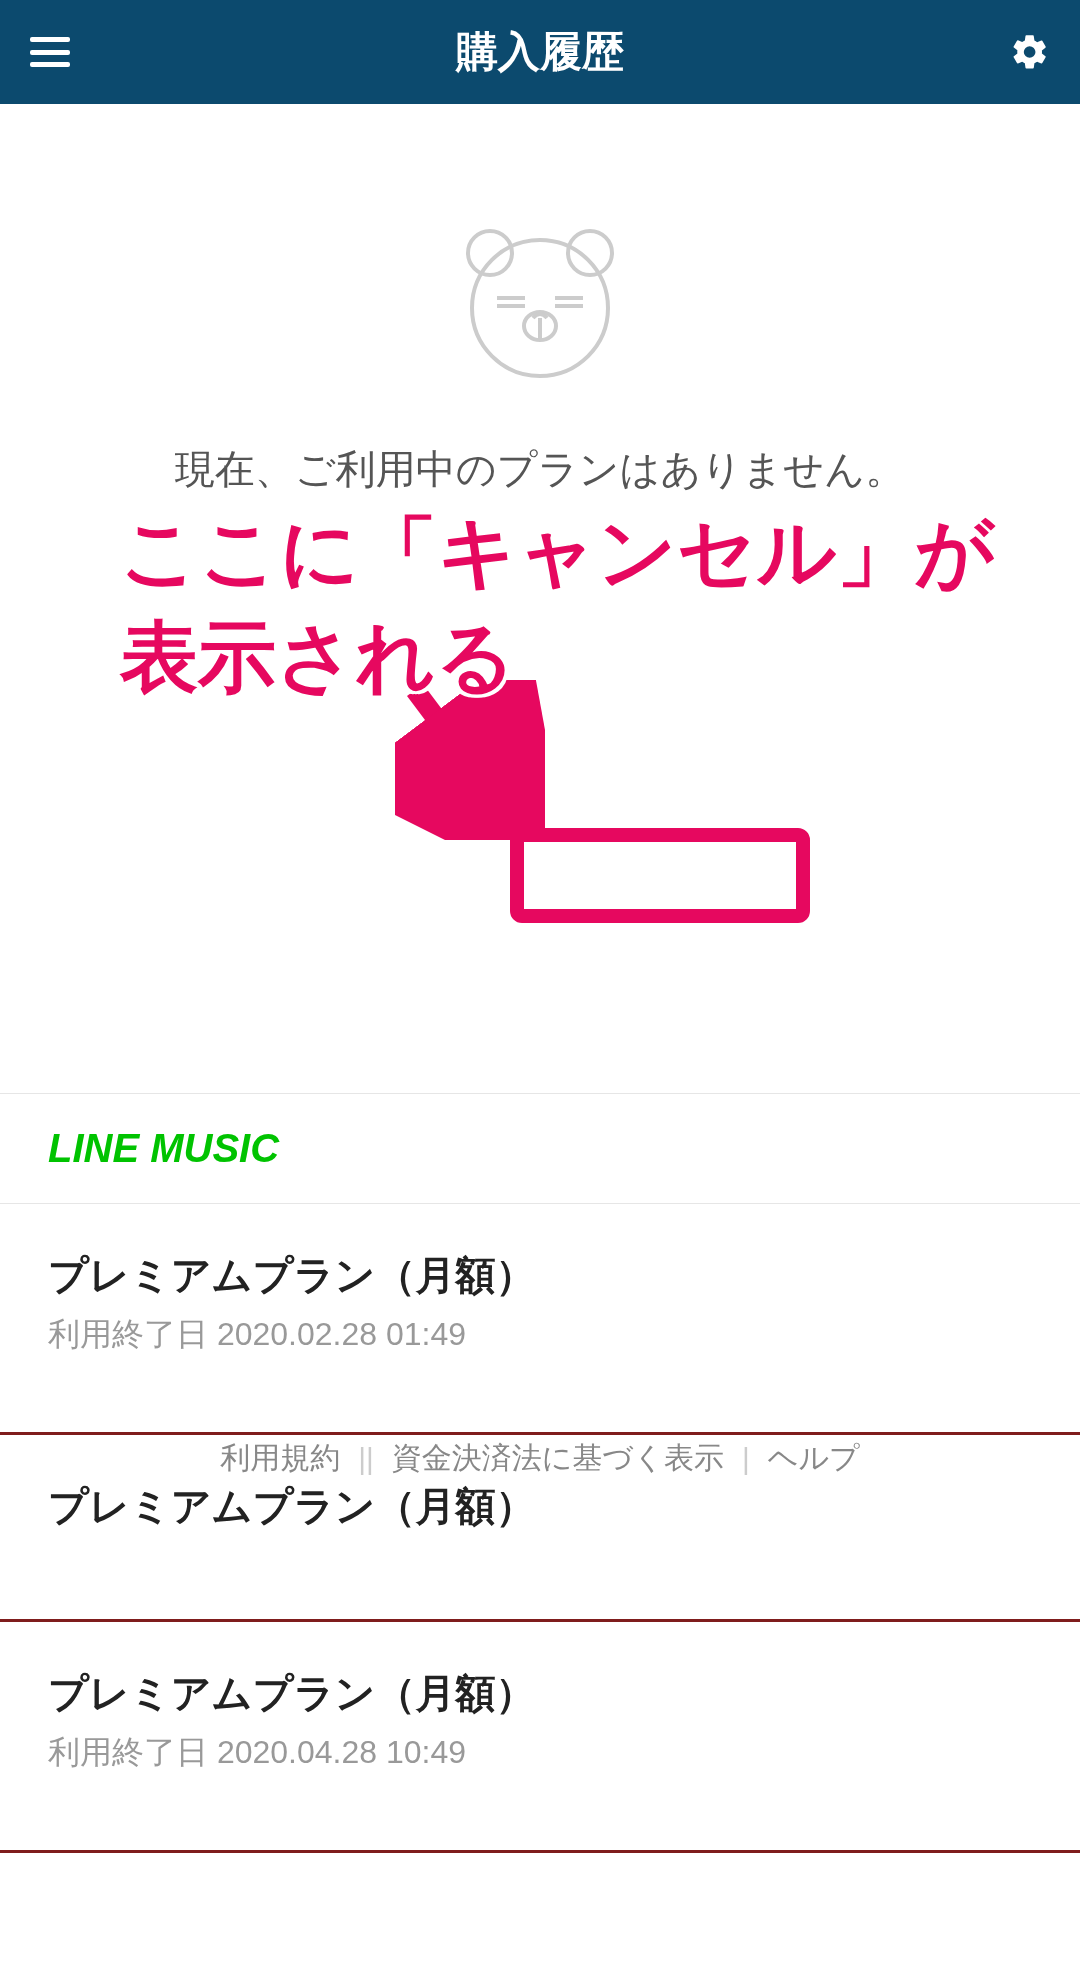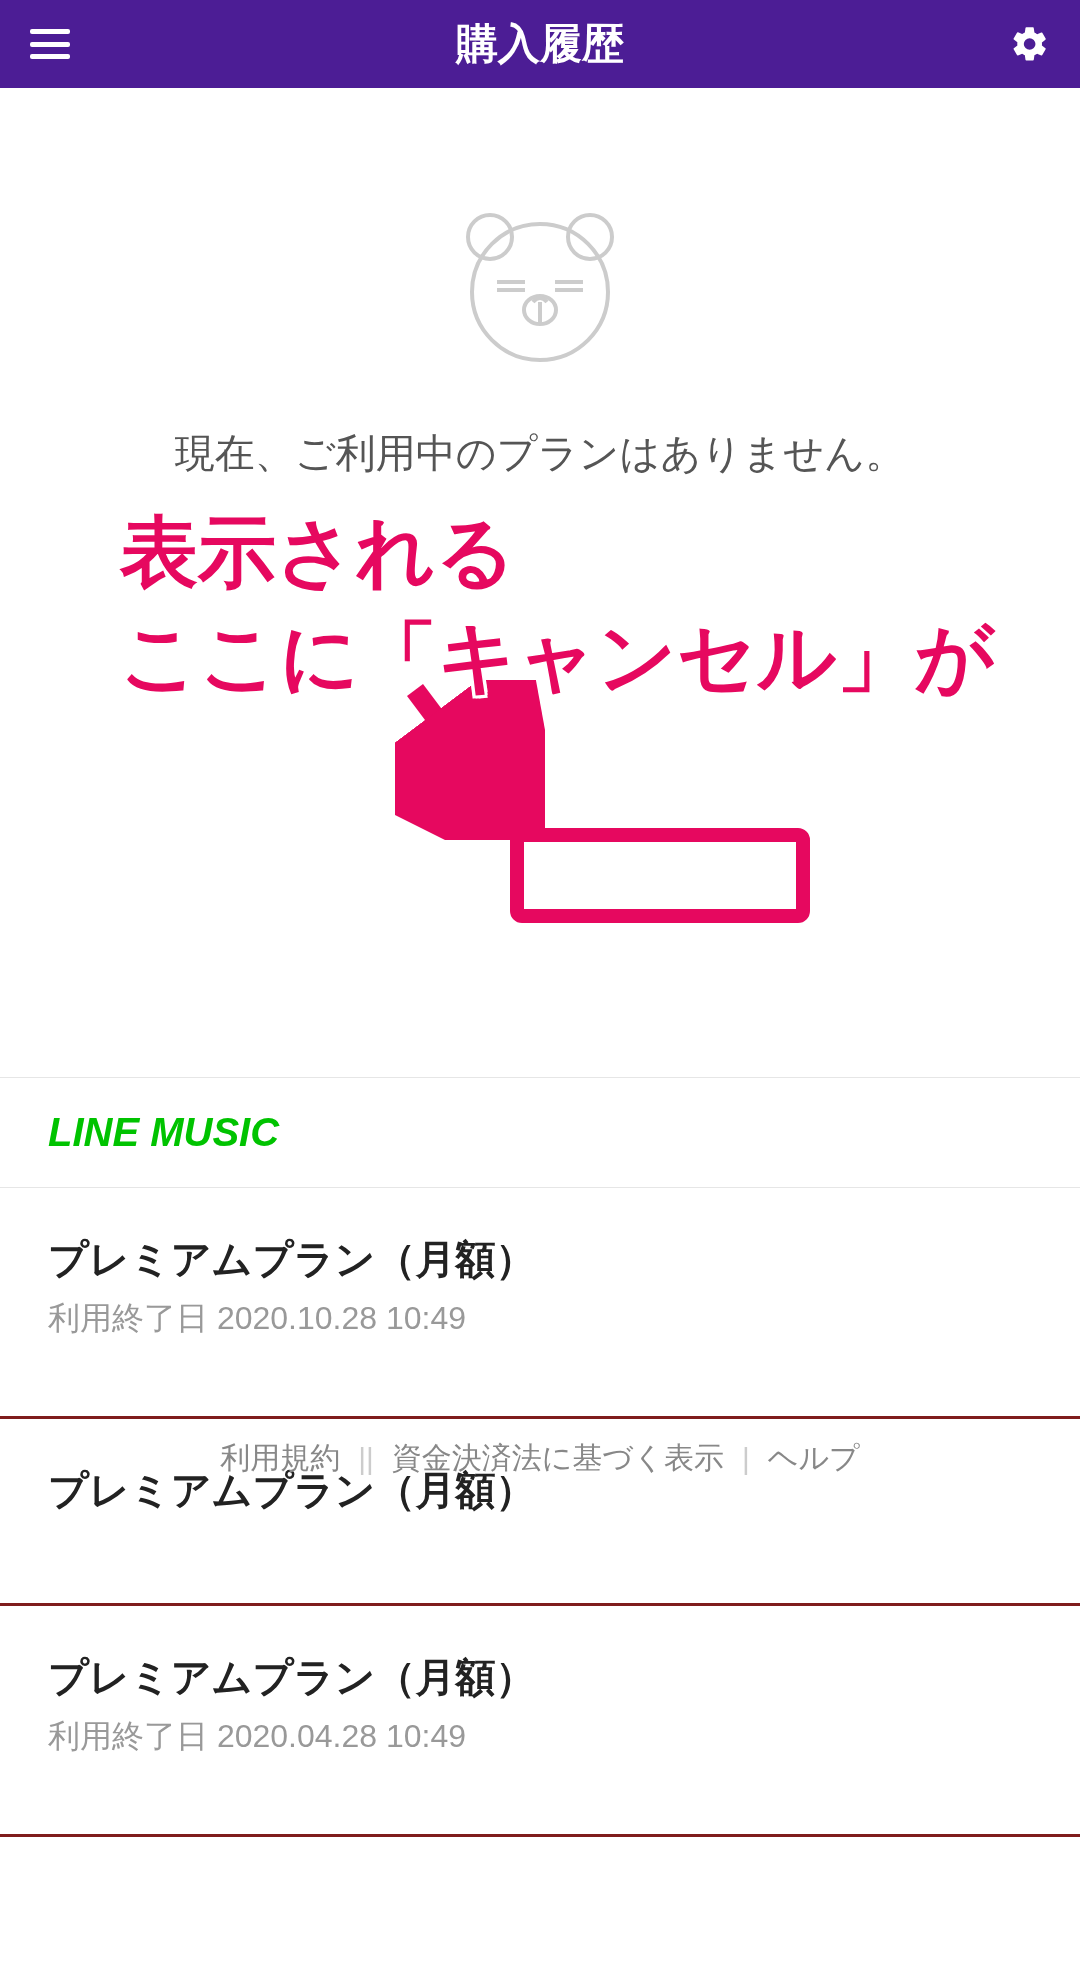--- a/index.html
+++ b/index.html
@@ -5,22 +5,22 @@
   * { margin: 0; padding: 0; box-sizing: border-box; }
   body {
     width: 1080px;
     height: 1969px;
     font-family: -apple-system, BlinkMacSystemFont, "Hiragino Sans", "Hiragino Kaku Gothic ProN", Meiryo, sans-serif;
     background: #ffffff;
     position: relative;
     overflow: hidden;
   }
   .header {
-    background: #4c1d95;
-    height: 88px;
+    background: #0c4a6e;
+    height: 104px;
     display: flex;
     align-items: center;
     justify-content: space-between;
     padding: 0 30px;
   }
   .hamburger {
     width: 40px;
     height: 30px;
     display: flex;
     flex-direction: column;
@@ -179,22 +179,22 @@
       <line x1="100" y1="88" x2="128" y2="88"></line>
       <ellipse cx="85" cy="108" rx="16" ry="14"></ellipse>
       <line x1="85" y1="100" x2="85" y2="122"></line>
       <path d="M 78 100 Q 85 92 92 100"></path>
     </svg>
   </div>
   <div class="no-plan">現在、ご利用中のプランはありません。</div>
 </div>
 
 <div class="annotation">
+  <div>ここに「キャンセル」が</div>
   <div>表示される</div>
-  <div>ここに「キャンセル」が</div>
 </div>
 
 <div class="arrow">
   <svg width="150" height="160" viewBox="0 0 150 160">
     <defs>
       <marker id="ah" markerWidth="12" markerHeight="12" refX="6" refY="6" orient="auto">
         <path d="M0,0 L12,6 L0,12 Z" fill="#e6085f"></path>
       </marker>
     </defs>
     <line x1="20" y1="10" x2="110" y2="130" stroke="#e6085f" stroke-width="20" marker-end="url(#ah)"></line>
@@ -202,21 +202,21 @@
 </div>
 
 <div class="highlight-box"></div>
 
 <div class="section-header">
   <div class="section-title">LINE MUSIC</div>
 </div>
 
 <div class="plan-item">
   <div class="plan-name">プレミアムプラン（月額）</div>
-  <div class="plan-date">利用終了日 2020.10.28 10:49</div>
+  <div class="plan-date">利用終了日 2020.02.28 01:49</div>
 </div>
 
 <div class="plan-item">
   <div class="plan-name">プレミアムプラン（月額）</div>
 </div>
 
 <div class="plan-item">
   <div class="plan-name">プレミアムプラン（月額）</div>
   <div class="plan-date">利用終了日 2020.04.28 10:49</div>
 </div>

